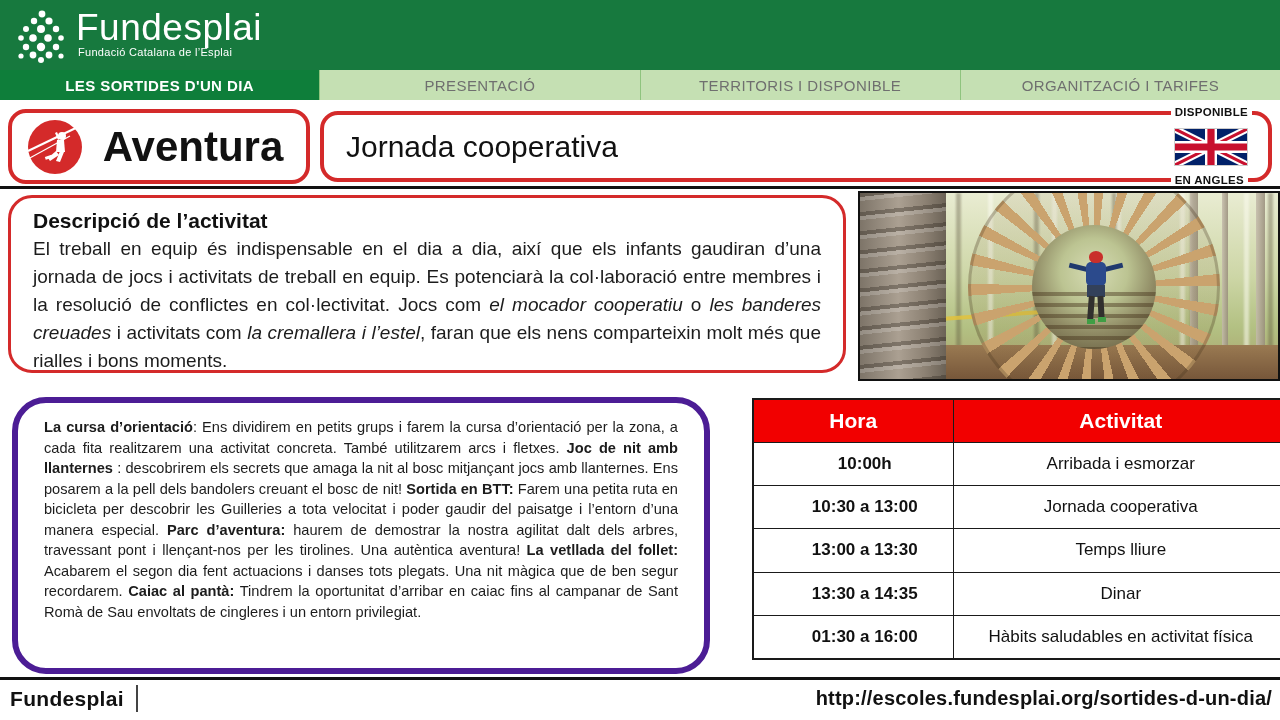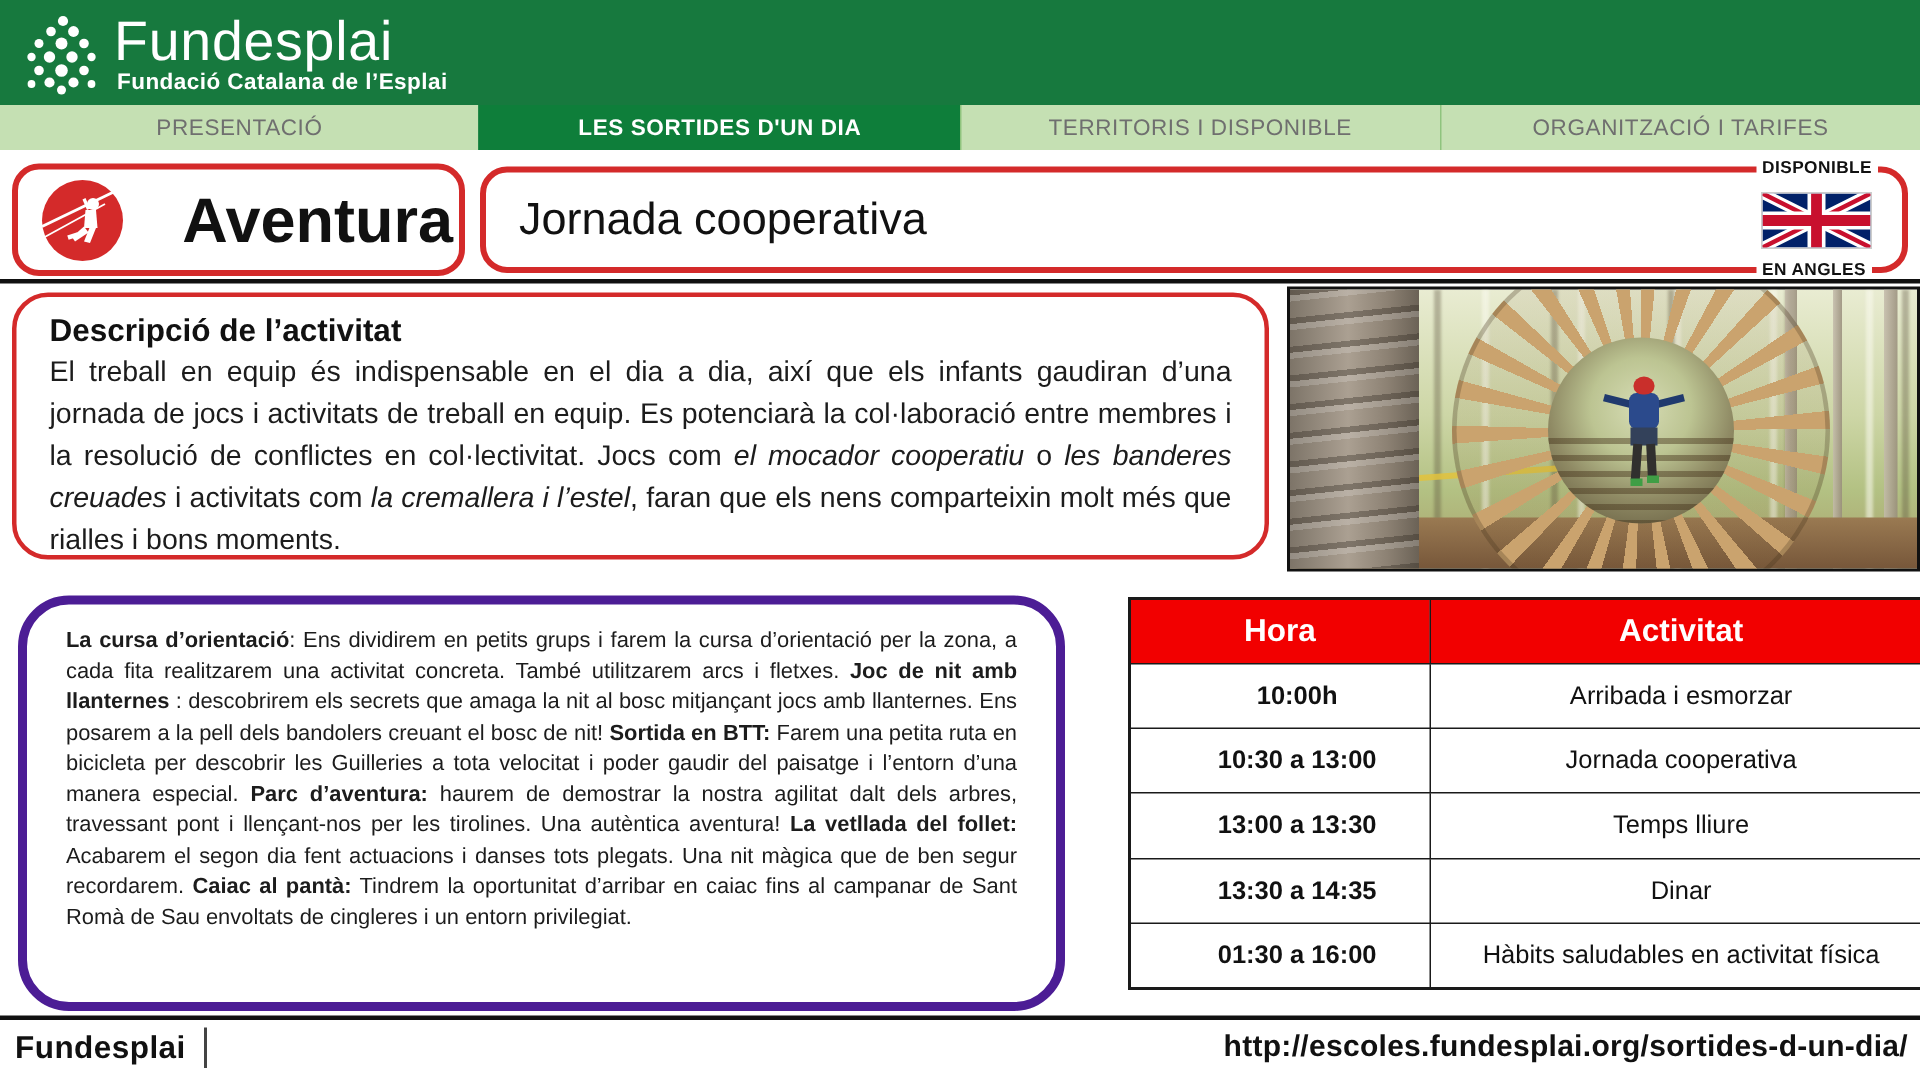--- a/index.html
+++ b/index.html
@@ -6,36 +6,36 @@
   html,body { width:1280px; height:720px; overflow:hidden; background:#ffffff;
               font-family:"Liberation Sans", sans-serif; }
   .page { position:relative; width:1280px; height:720px; background:#ffffff; }
 
   
   .header { position:absolute; left:0; top:0; width:1280px; height:70px; background:#17793e; }
   .logo-wrap { position:absolute; left:14px; top:6px; display:flex; align-items:flex-start; }
   .logo-tree { margin-top:2px; }
   .logo-text { margin-left:6px; color:#ffffff; }
   .logo-title { font-size:37px; font-weight:400; letter-spacing:0.5px; line-height:44px; }
-  .logo-sub { font-size:15px; font-weight:700; margin-top:-4px; margin-left:2px; letter-spacing:0.3px; }
+  .logo-sub { font-size:11px; font-weight:400; margin-top:-4px; margin-left:2px; letter-spacing:0.3px; }
 
   
   .tabbar { position:absolute; left:0; top:70px; width:1280px; height:30px; display:flex; background:#17793e; }
   .tab { flex:1 1 0; height:30px; display:flex; align-items:center; justify-content:center;
          background:#c5e0b3; color:#6f6f6f; font-size:15px; font-weight:500; letter-spacing:0.4px;
          border-left:1px solid #8fc47e; cursor:pointer; }
   .tab:first-child { border-left:none; }
   .tab.active { background:#0e7e3a; color:#ffffff; font-weight:700; border-left-color:#0e7e3a; }
 
   
   .category-box { position:absolute; left:8px; top:109px; width:302px; height:75px;
                   border:4px solid #d42a2a; border-radius:18px; background:#ffffff;
                   display:flex; align-items:center; }
   .cat-icon { margin-left:14px; }
-  .cat-label { flex:1; text-align:right; font-size:42px; font-weight:800; color:#111111; padding-right:4px; }
+  .cat-label { flex:1; text-align:center; font-size:42px; font-weight:800; color:#111111; padding-right:4px; }
 
   .activity-box { position:absolute; left:320px; top:111px; width:952px; height:71px;
                   border:4px solid #d42a2a; border-radius:18px; background:#ffffff; }
   .activity-title { position:absolute; left:22px; top:50%; transform:translateY(-50%);
                     font-size:30px; font-weight:500; color:#111111; }
   .avail-top { position:absolute; top:-9px; right:16px; background:#ffffff; padding:0 4px;
                font-size:11.5px; font-weight:700; color:#111; letter-spacing:0.3px; }
   .flag { position:absolute; top:13px; right:20px; width:74px; height:38px; border:1px solid #cccccc; }
   .avail-bottom { position:absolute; bottom:-8px; right:20px; background:#ffffff; padding:0 4px;
                   font-size:11.5px; font-weight:700; color:#111; letter-spacing:0.3px; }
@@ -143,22 +143,22 @@
         </g>
       </svg>
       <div class="logo-text">
         <div class="logo-title">Fundesplai</div>
         <div class="logo-sub">Fundació Catalana de l’Esplai</div>
       </div>
     </div>
   </div>
 
   <div class="tabbar">
+    <div class="tab active">LES SORTIDES D'UN DIA</div>
     <div class="tab">PRESENTACIÓ</div>
-    <div class="tab active">LES SORTIDES D'UN DIA</div>
     <div class="tab">TERRITORIS I DISPONIBLE</div>
     <div class="tab">ORGANITZACIÓ I TARIFES</div>
   </div>
 
   <div class="category-box">
     <svg class="cat-icon" width="58" height="58" viewBox="0 0 58 58">
       <circle cx="29" cy="29" r="27" fill="#d42a2a"></circle>
       <line x1="2" y1="33" x2="56" y2="7" stroke="#ffffff" stroke-width="2"></line>
       <line x1="2" y1="41" x2="44" y2="18" stroke="#ffffff" stroke-width="1.2"></line>
       <g fill="#ffffff">

